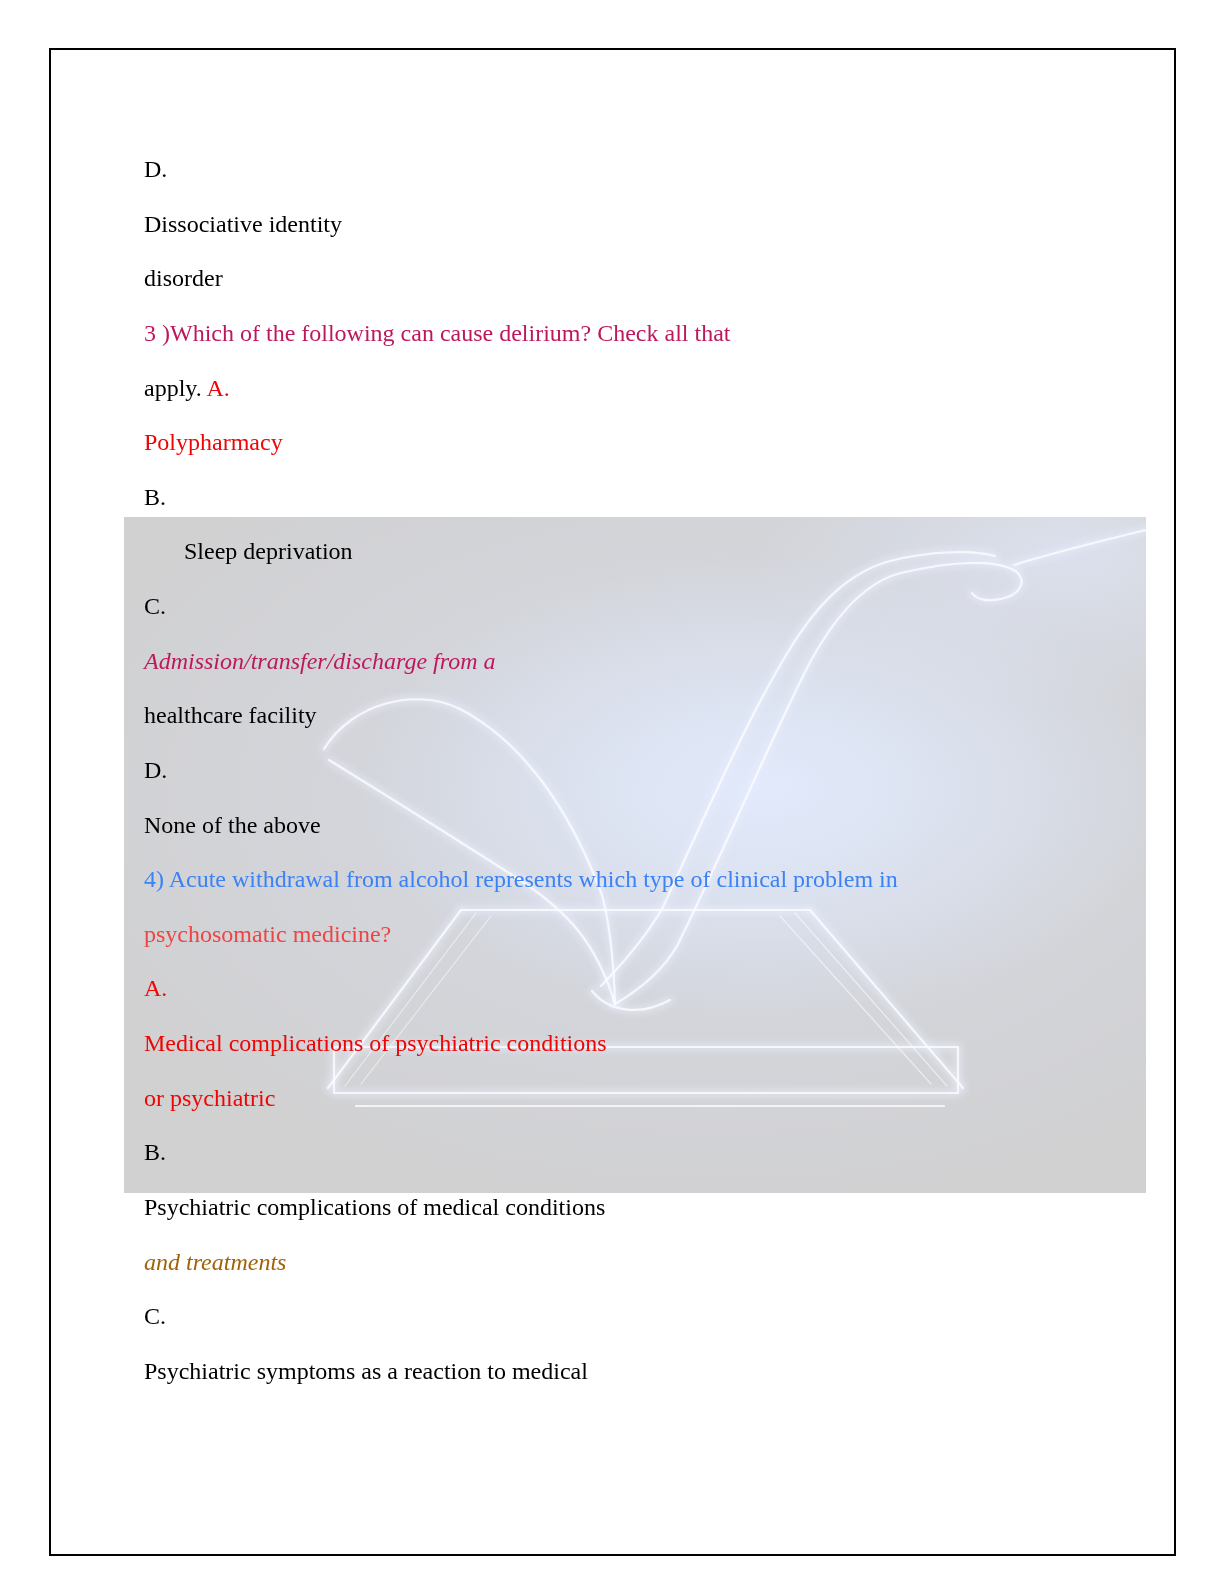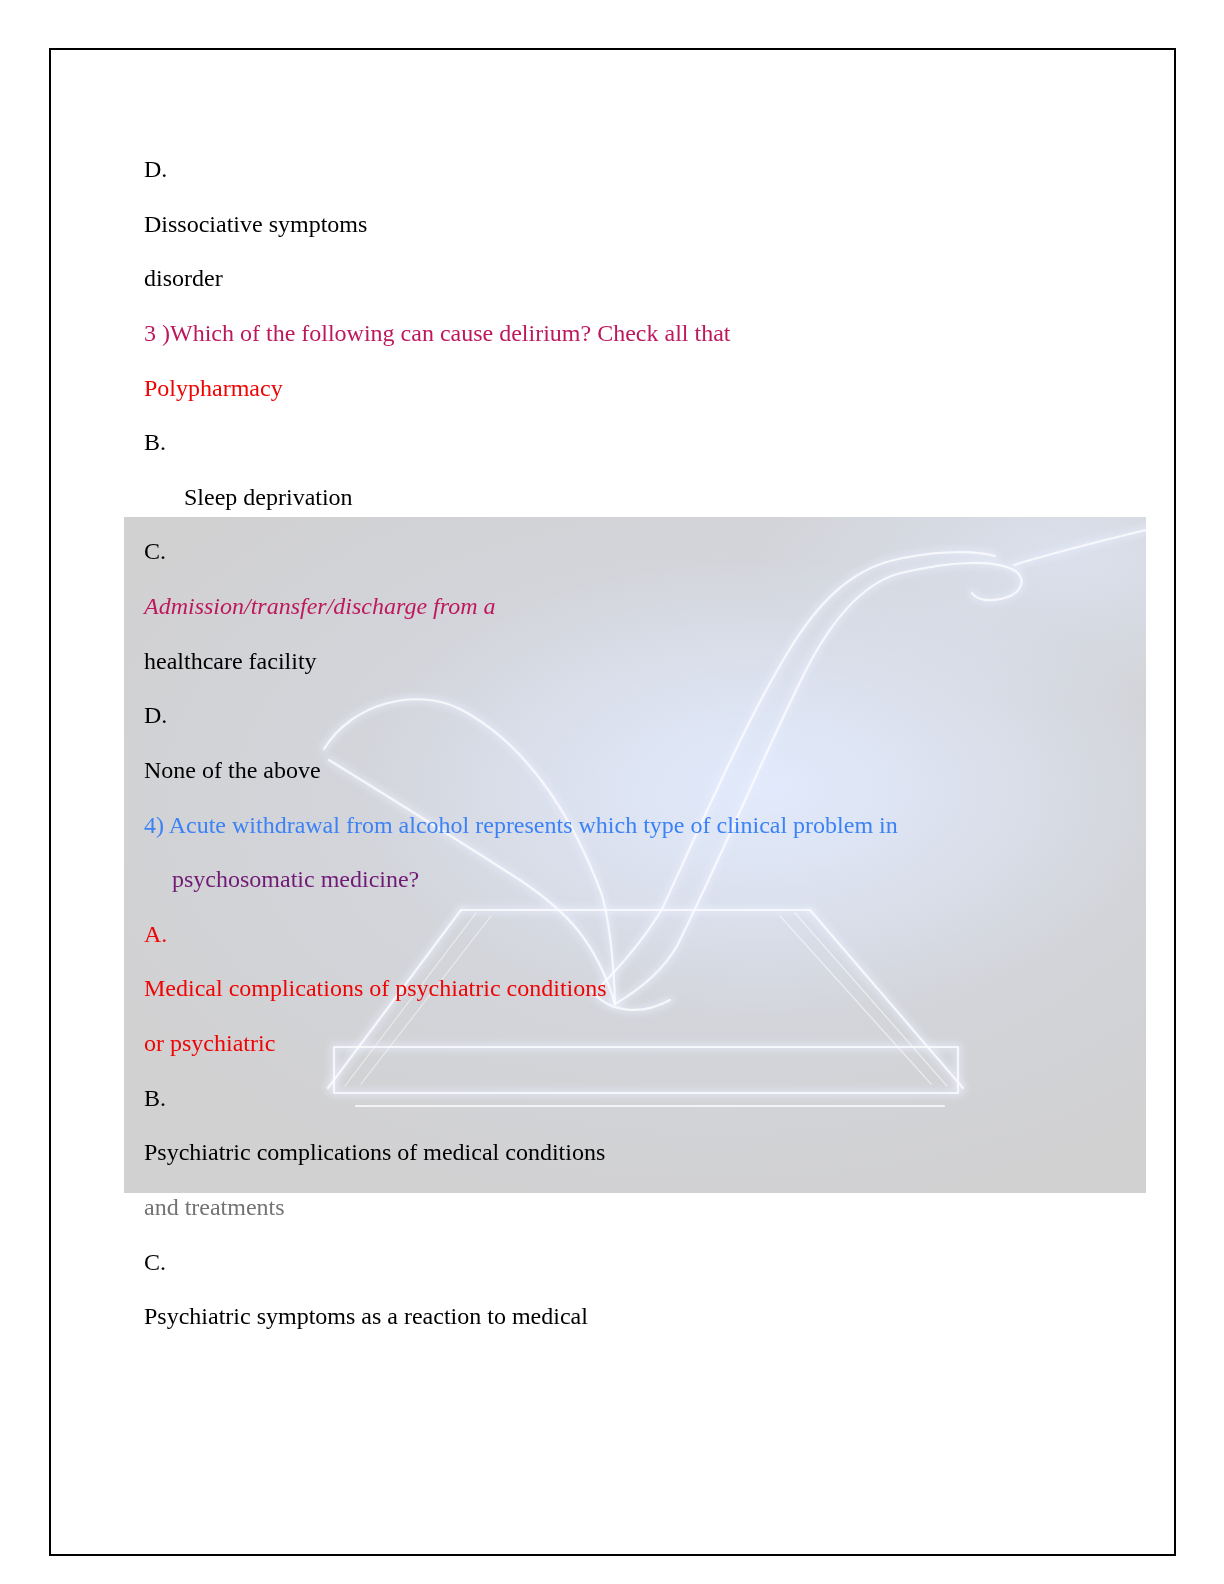--- a/index.html
+++ b/index.html
@@ -119,36 +119,37 @@
         <use href="#p-trap-r2"></use>
           <use href="#p-trap-r3"></use>
       </g>
     </svg>
   </div>
 
   <div class="border-box"></div>
 
   <main class="content">
       <p class="line"><span style="color: rgb(0, 0, 0);">D.</span></p>
-      <p class="line"><span style="color: rgb(0, 0, 0);">Dissociative symptoms</span></p>
+      <p class="line"><span style="color: rgb(0, 0, 0);">Dissociative identity</span></p>
       <p class="line"><span style="color: rgb(0, 0, 0);">disorder</span></p>
       <p class="line"><span style="color: #be185d;">3 )Which of the following can cause delirium? Check all that</span></p>
+      <p class="line"><span style="color: rgb(0, 0, 0);">apply. </span><span style="color: rgb(238, 5, 5);">A.</span></p>
       <p class="line"><span style="color: rgb(238, 5, 5);">Polypharmacy</span></p>
       <p class="line"><span style="color: rgb(0, 0, 0);">B.</span></p>
       <p class="line"><span style="color: rgb(0, 0, 0); margin-left: 40px;">Sleep deprivation</span></p>
       <p class="line"><span style="color: rgb(0, 0, 0);">C.</span></p>
       <p class="line"><span style="color: #be185d; font-style: italic;">Admission/transfer/discharge from a</span></p>
       <p class="line"><span style="color: rgb(0, 0, 0);">healthcare facility</span></p>
       <p class="line"><span style="color: rgb(0, 0, 0);">D.</span></p>
       <p class="line"><span style="color: rgb(0, 0, 0);">None of the above</span></p>
       <p class="line"><span style="color: #3b82f6;">4) Acute withdrawal from alcohol represents which type of clinical problem in</span></p>
-      <p class="line"><span style="color: #701a75; margin-left: 28px;">psychosomatic medicine?</span></p>
+      <p class="line"><span style="color: #ef4444;">psychosomatic medicine?</span></p>
       <p class="line"><span style="color: rgb(238, 5, 5);">A.</span></p>
       <p class="line"><span style="color: rgb(238, 5, 5);">Medical complications of psychiatric conditions</span></p>
       <p class="line"><span style="color: rgb(238, 5, 5);">or psychiatric</span></p>
       <p class="line"><span style="color: rgb(0, 0, 0);">B.</span></p>
       <p class="line"><span style="color: rgb(0, 0, 0);">Psychiatric complications of medical conditions</span></p>
-      <p class="line"><span style="color: #737373;">and treatments</span></p>
+      <p class="line"><span style="color: #a16207; font-style: italic;">and treatments</span></p>
       <p class="line"><span style="color: rgb(0, 0, 0);">C.</span></p>
       <p class="line"><span style="color: rgb(0, 0, 0);">Psychiatric symptoms as a reaction to medical</span></p>
     </main>
 
 </div>
 
 </body></html>

